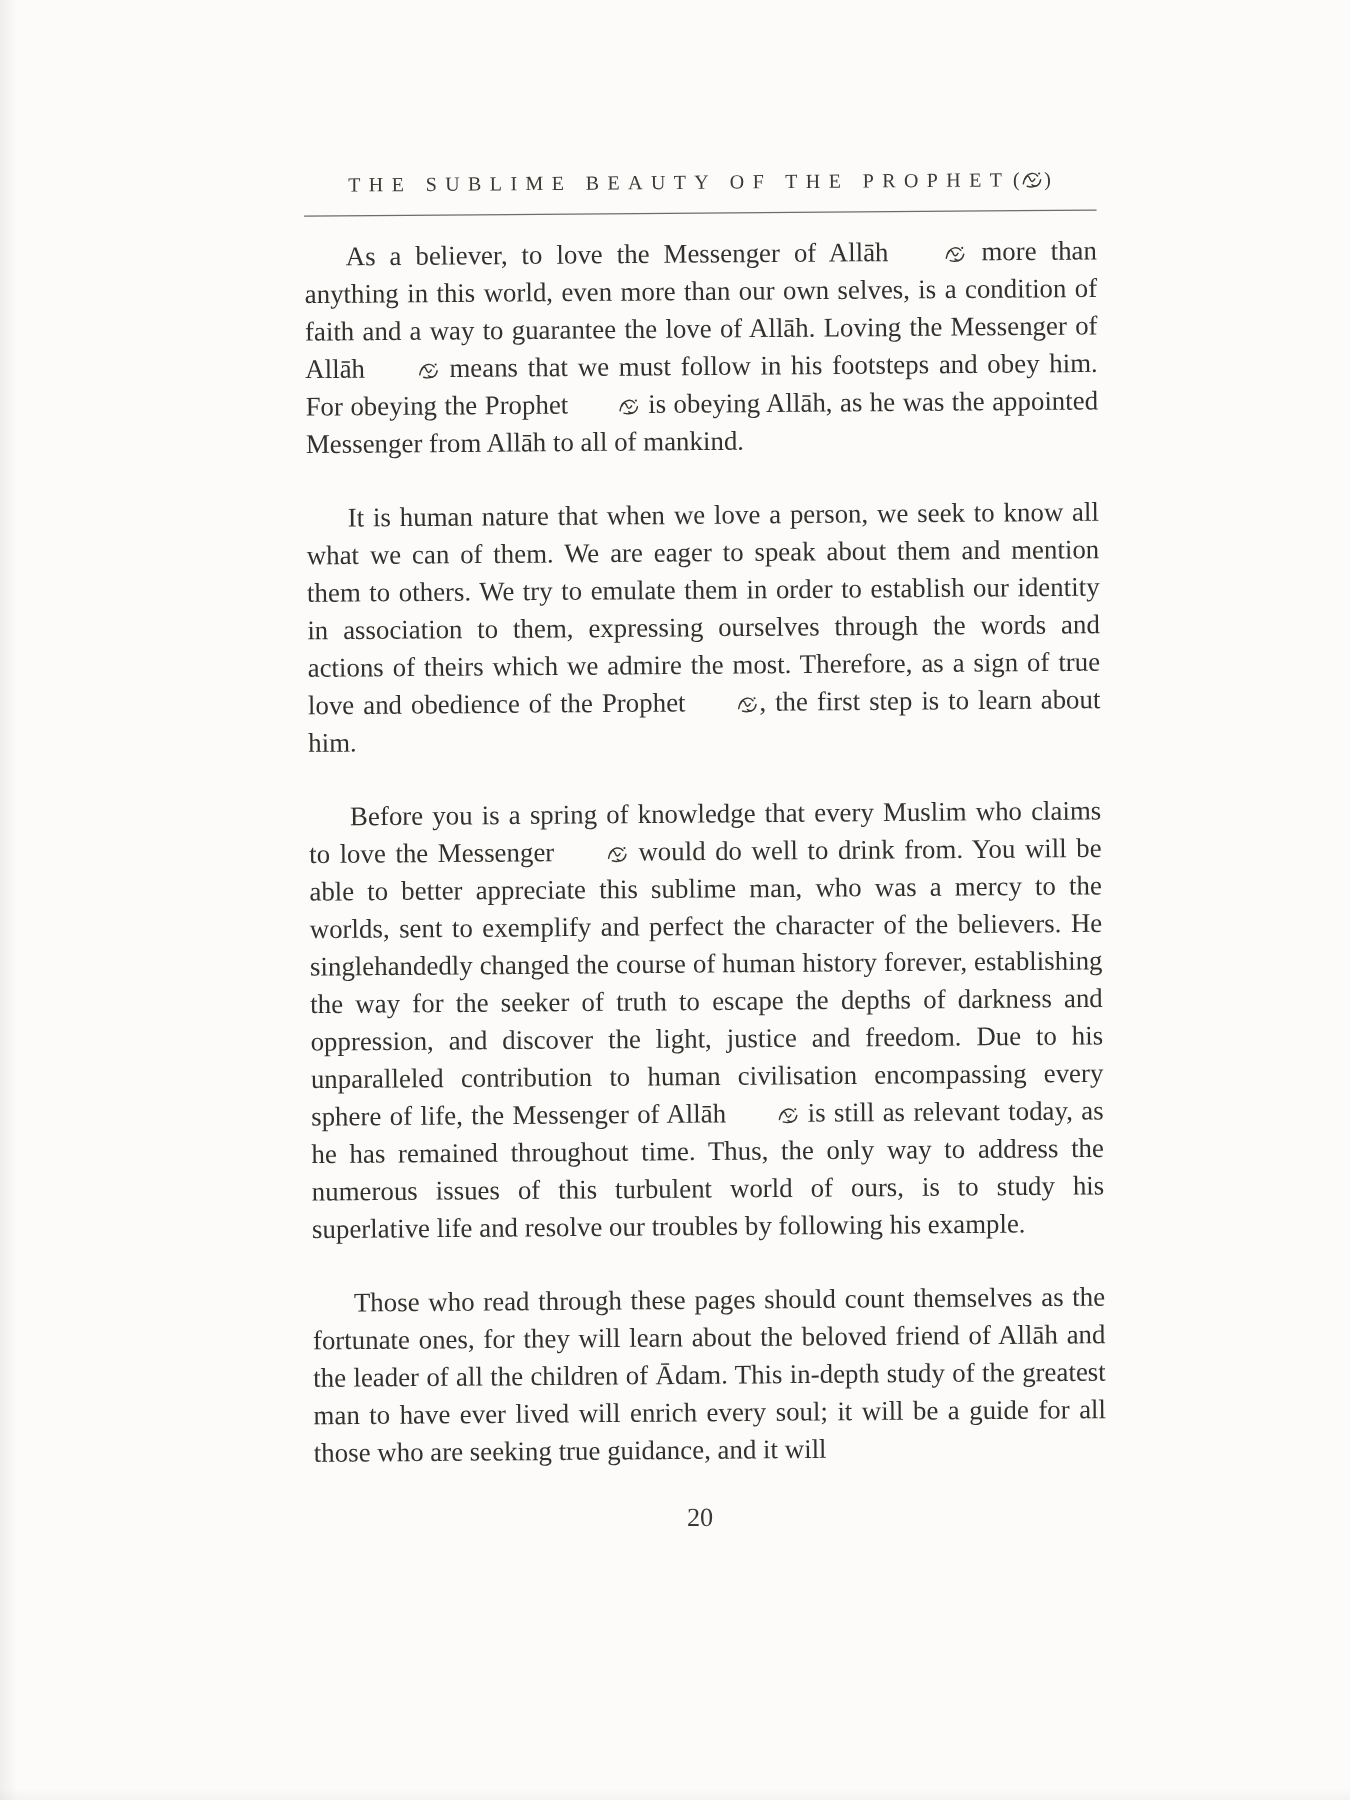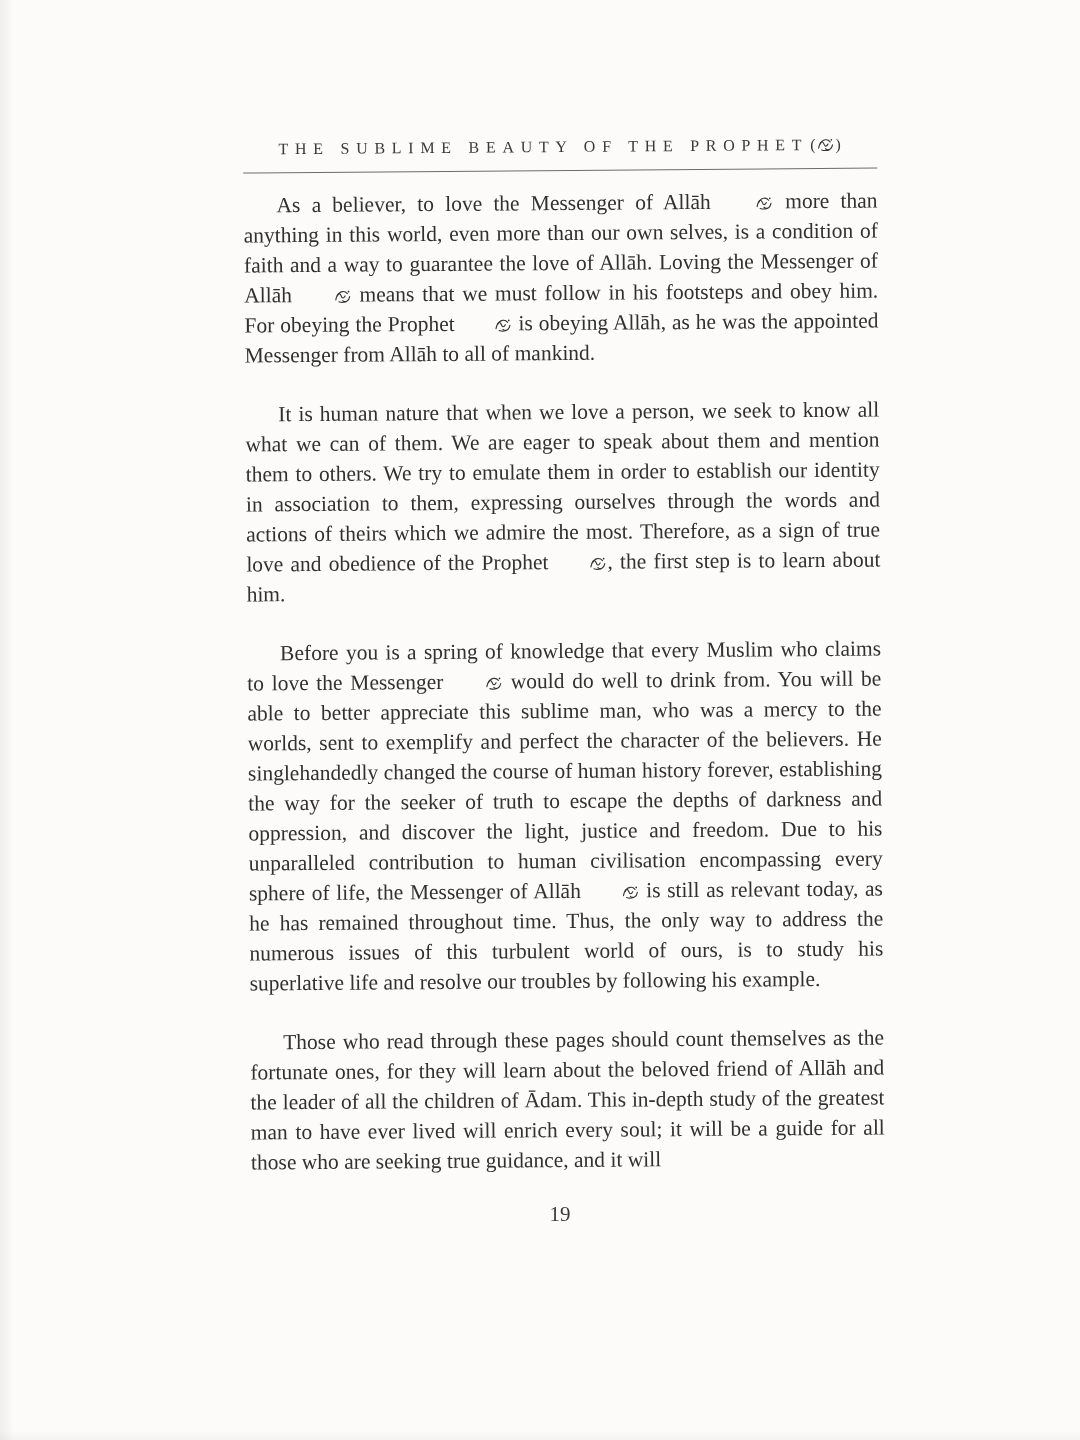--- a/index.html
+++ b/index.html
@@ -154,13 +154,13 @@
               <path d="M4 8 C7 1,14 1,17 5"></path>
               <path d="M11 14 C14 17,19 15,20 9"></path>
               <path d="M6 15.5 C9 16.5,12 16.5,15 15.5"></path>
             </g>
             <circle cx="18.5" cy="2.5" r="1.1" fill="#3a3833"></circle>
           </svg></span> is still as relevant today, as he has remained throughout time. Thus, the only way to address the numerous issues of this turbulent world of ours, is to study his superlative life and resolve our troubles by following his example.</p>
     <p>Those who read through these pages should count themselves as the fortunate ones, for they will learn about the beloved friend of Allāh and the leader of all the children of Ādam. This in-depth study of the greatest man to have ever lived will enrich every soul; it will be a guide for all those who are seeking true guidance, and it will</p>
   </div>
 </div>
 
-<div class="page-number">19</div>
+<div class="page-number">20</div>
 
 </body></html>

